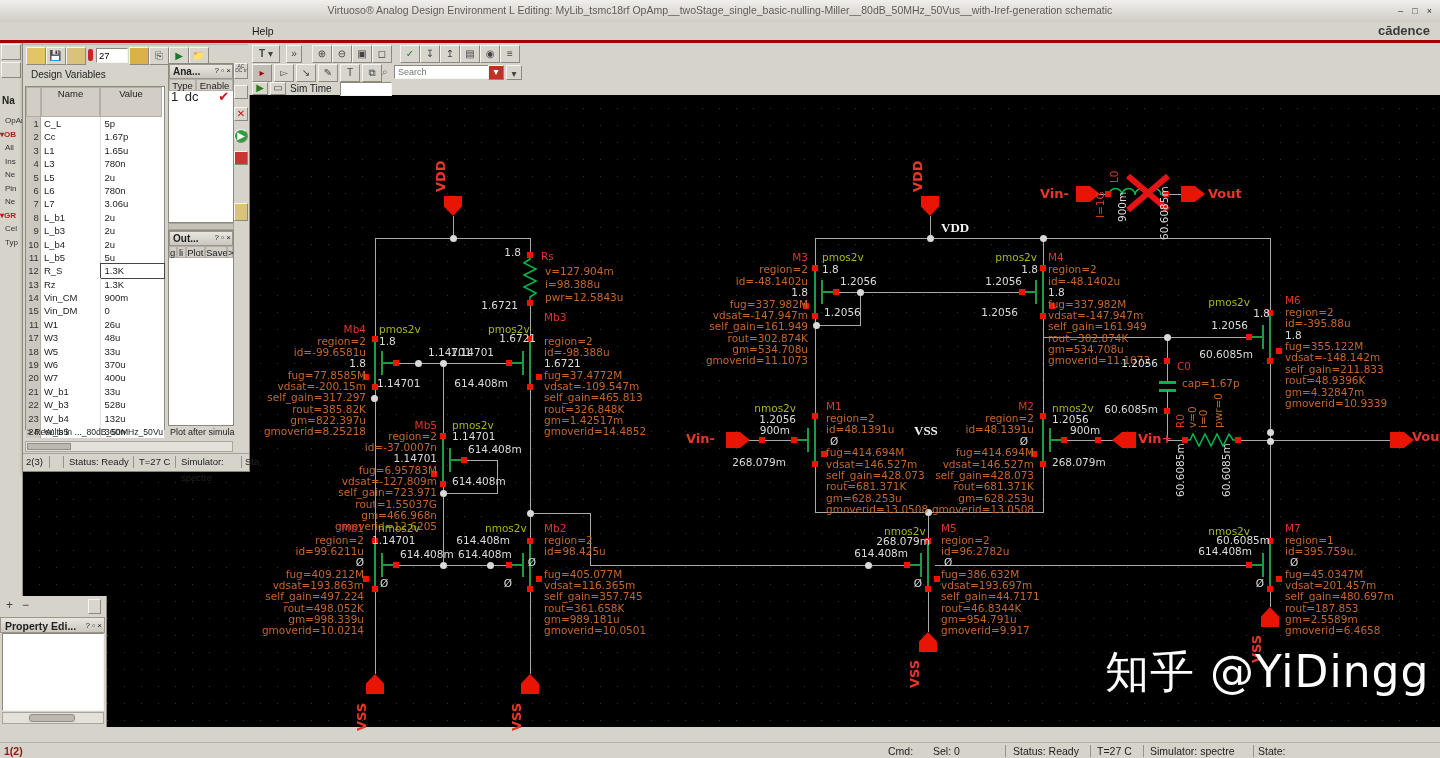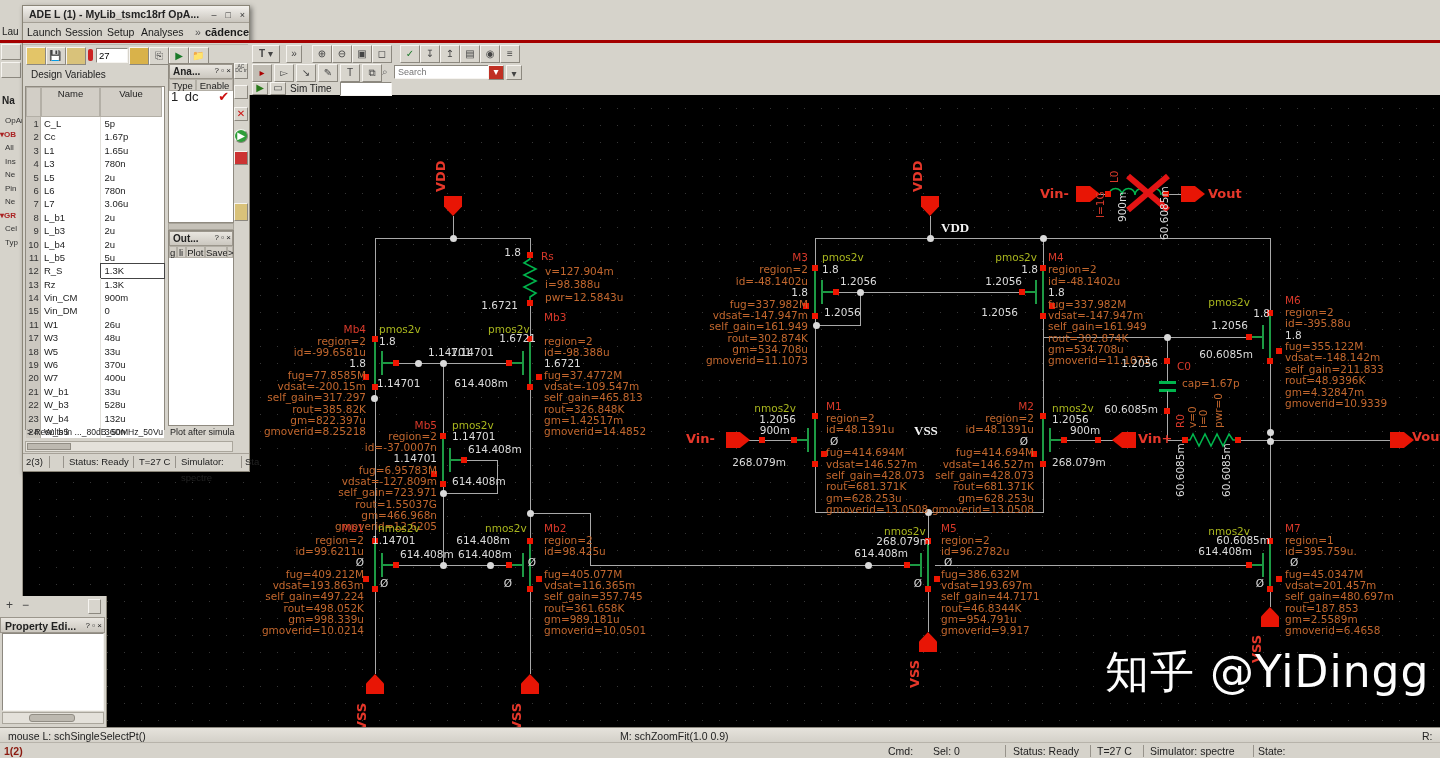--- a/index.html
+++ b/index.html
@@ -477,20 +477,32 @@
       <div class="st pt" style="left: 1412px; top: 430px;">Vout</div>
       <div class="st pt" style="left: 447px; top: 179px; transform-origin: 0px 100%; transform: rotate(-90deg);">VDD</div>
       <div class="st pt" style="left: 924px; top: 179px; transform-origin: 0px 100%; transform: rotate(-90deg);">VDD</div>
       <div class="st pt" style="left: 368px; top: 718px; transform-origin: 0px 100%; transform: rotate(-90deg);">VSS</div>
       <div class="st pt" style="left: 523px; top: 718px; transform-origin: 0px 100%; transform: rotate(-90deg);">VSS</div>
       <div class="st pt" style="left: 921px; top: 675px; transform-origin: 0px 100%; transform: rotate(-90deg);">VSS</div>
       <div class="st pt" style="left: 1263px; top: 650px; transform-origin: 0px 100%; transform: rotate(-90deg);">VSS</div>
       <div class="st wm" style="left: 1105px; top: 648px;">知乎 @YiDingg</div>
     </div>
 
+  <div class="abs tbar" style="left:0;top:0;width:1440px;height:22px;z-index:24;">
+    <div class="abs" style="left:0;top:4px;width:1440px;text-align:center;font-size:10.5px;color:#5f5b55;">Virtuoso® Analog Design Environment L Editing: MyLib_tsmc18rf OpAmp__twoStage_single_basic-nulling-Miller__80dB_50MHz_50Vus__with-Iref-generation schematic</div>
+    <span class="abs" style="right:8px;top:4px;">
+      <span class="winbtn">–</span>
+      <span class="winbtn">□</span>
+      <span class="winbtn">×</span>
+    </span>
+  </div>
+  <div class="abs mbar" style="left:0;top:22px;width:1440px;height:18px;z-index:24;">
+    <span class="menu-item" style="left:252px;">Help</span>
+    <span class="menu-item" style="right:10px;top:1px;font-weight:bold;font-size:13px;color:#3a3a3a;">cādence</span>
+  </div>
   <div class="abs" style="left:0;top:40px;width:1440px;height:3px;background:#a40000;z-index:30;"></div>
 
   <div class="abs" style="left:248px;top:43px;width:1192px;height:20px;background:#d6d3cb;border-bottom:1px solid #bdb9b0;z-index:24;">
     <div class="ib" style="left:4px;top:2px;width:26px;"><b>T</b> ▾</div>
     <div class="ib" style="left:38px;top:2px;width:14px;">»</div>
     <div class="ib" style="left:64px;top:2px;">⊕</div>
     <div class="ib" style="left:84px;top:2px;">⊖</div>
     <div class="ib" style="left:104px;top:2px;">▣</div>
     <div class="ib" style="left:124px;top:2px;">◻</div>
     <div class="ib" style="left:152px;top:2px;color:#1b7a2a;">✓</div>
@@ -769,25 +781,20 @@
     <div class="abs panel-t" style="left:0;top:21px;width:105px;height:16px;line-height:16px;padding-left:4px;box-sizing:border-box;font-size:10.5px;">
       <span>Property Edi...</span>
       <span class="abs" style="right:2px;top:0;font-weight:normal;font-size:8px;">? ▫ ×</span>
     </div>
     <div class="abs sunk" style="left:2px;top:37px;width:100px;height:76px;"></div>
     <div class="abs" style="left:2px;top:116px;width:100px;height:10px;background:#e4e1da;border:1px solid #aaa69c;">
       <div style="position:absolute;left:26px;top:1px;width:44px;height:6px;background:#bdb9b0;border:1px solid #918d84;border-radius:3px;"></div>
     </div>
   </div>
 
-  <div id="rowA">
-    <span class="abs" style="left:8px;top:2px;">mouse L: schSingleSelectPt()</span>
-    <span class="abs" style="left:620px;top:2px;">M: schZoomFit(1.0 0.9)</span>
-    <span class="abs" style="left:1422px;top:2px;">R:</span>
-  </div>
   <div id="rowB">
     <span class="abs" style="left:4px;top:2px;color:#8b1a10;font-weight:bold;">1(2)</span>
     <span class="abs" style="left:888px;top:2px;">Cmd:</span>
     <span class="abs" style="left:933px;top:2px;">Sel: 0</span>
     <span class="vline" style="left:1005px;top:2px;height:12px;"></span>
     <span class="abs" style="left:1013px;top:2px;">Status: Ready</span>
     <span class="vline" style="left:1090px;top:2px;height:12px;"></span>
     <span class="abs" style="left:1097px;top:2px;">T=27 C</span>
     <span class="vline" style="left:1143px;top:2px;height:12px;"></span>
     <span class="abs" style="left:1150px;top:2px;">Simulator: spectre</span>

